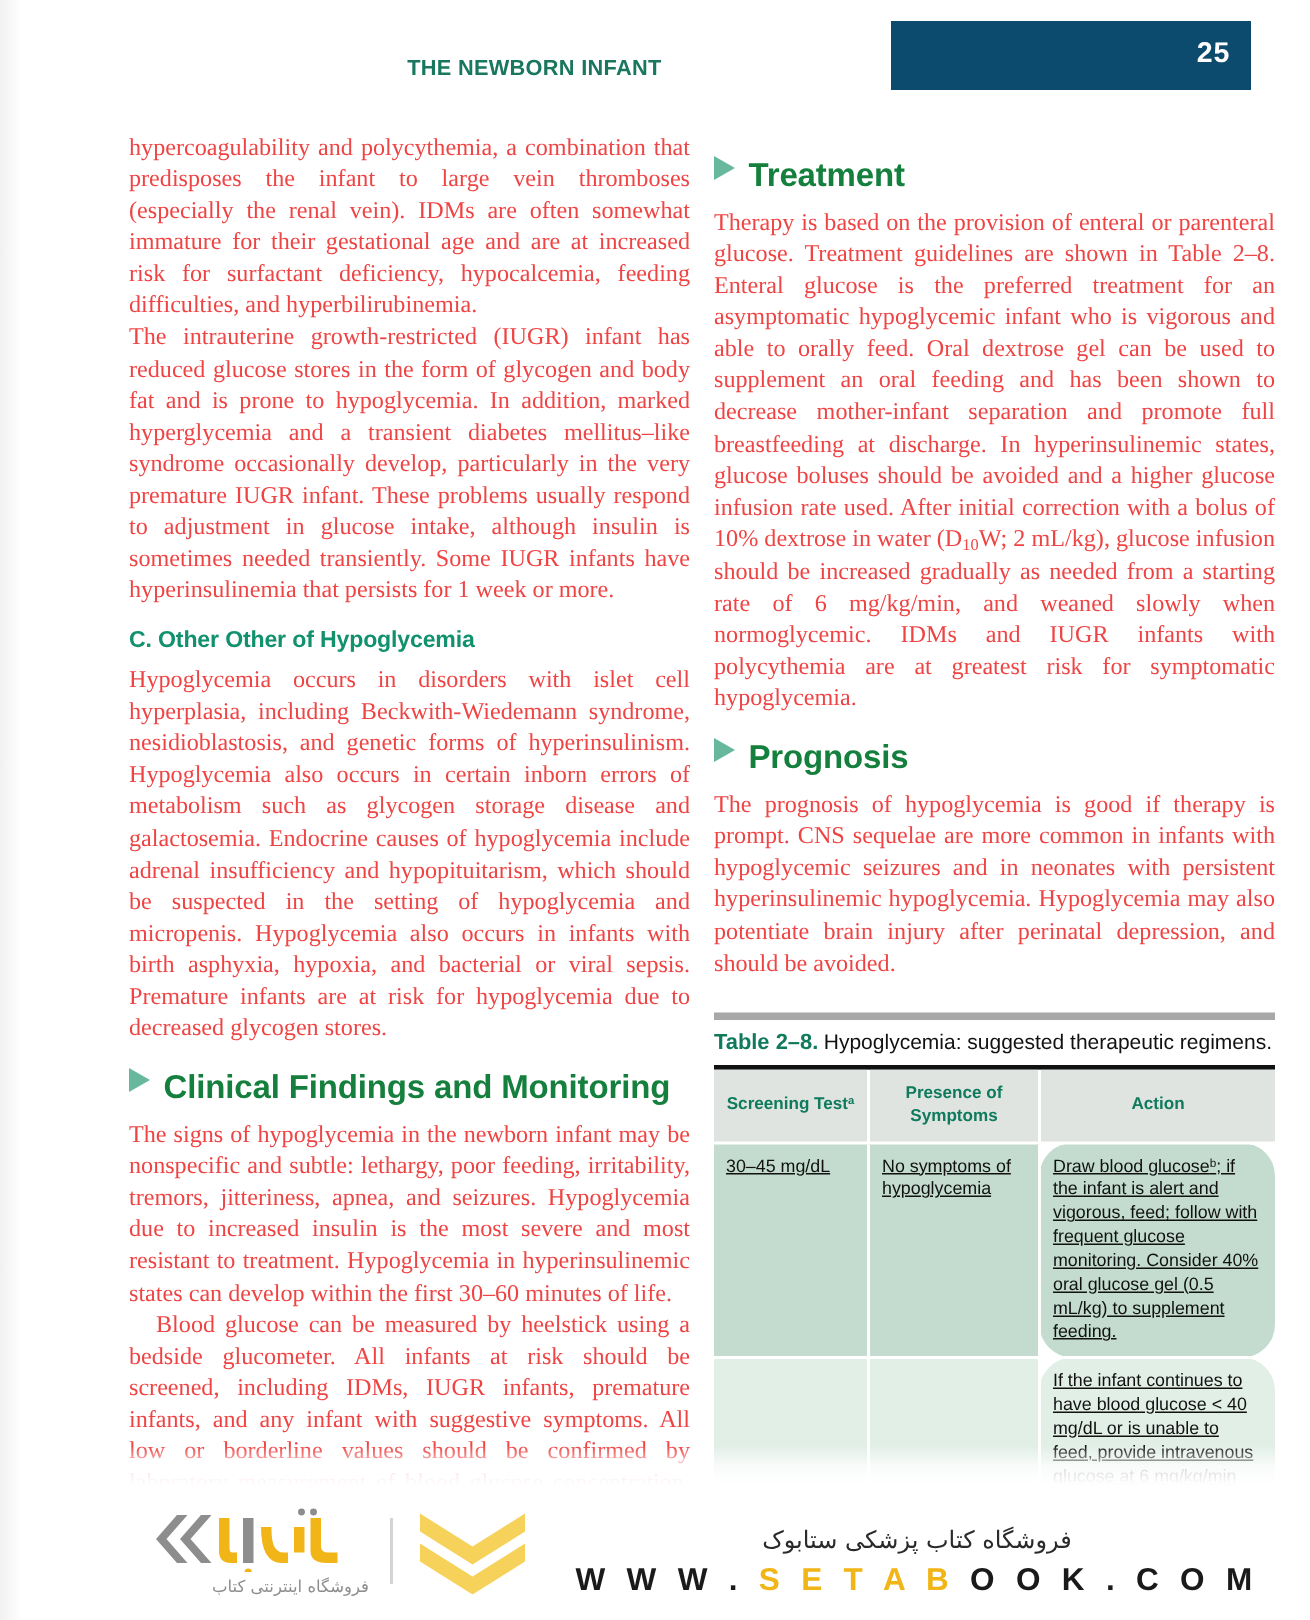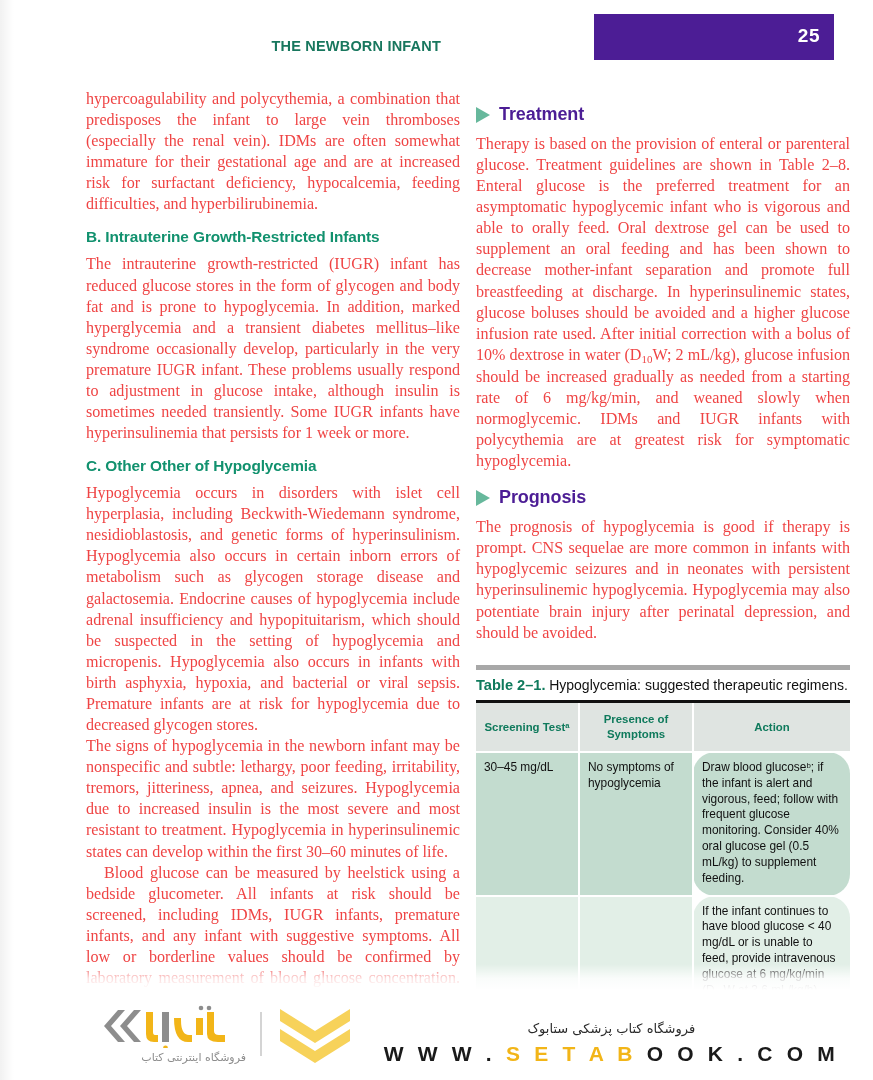--- a/index.html
+++ b/index.html
@@ -34,21 +34,21 @@
     letter-spacing: 0.2px;
     color: #18775e;
     white-space: nowrap;
   }
   .header-green-bar {
     position: absolute;
     left: 594px;
     top: 0;
     width: 240px;
     height: 46px;
-    background: #4c1d95;
+    background: #0c4a6e;
   }
   .header-page-number {
     position: absolute;
     right: 14px;
     top: 11px;
     font-family: "Liberation Sans", sans-serif;
     font-weight: bold;
     font-size: 19px;
     color: #ffffff;
     letter-spacing: 0.5px;
@@ -81,24 +81,23 @@
     font-weight: bold;
     font-size: 15.4px;
     color: #11916e;
     letter-spacing: -0.1px;
   }
 
   h3.tri-head {
     margin: 16px 0 8px 0;
     font-family: "Liberation Sans", sans-serif;
     font-weight: bold;
-    font-size: 18px;
-    color: #4c1d95;
+    font-size: 22px;
+    color: #15803d;
     display: flex;
-    align-items: center;
     gap: 9px;
     letter-spacing: -0.1px;
   }
   .tri {
     display: inline-block;
     width: 0; height: 0;
     border-top: 8px solid transparent;
     border-bottom: 8px solid transparent;
     border-left: 14px solid #67b89c;
     flex: 0 0 auto;
@@ -149,20 +148,21 @@
   table.reg th:last-child { border-right: none; }
   table.reg td {
     background: #c3dccf;
     color: #111;
     font-size: 11.9px;
     vertical-align: top;
     padding: 7px 8px 8px 8px;
     border-right: 2px solid #ffffff;
     border-top: 2px solid #ffffff;
     line-height: 1.33;
+    text-decoration: underline;
   }
   table.reg td:last-child { border-right: none; border-radius: 22px; }
   table.reg tr.alt td { background: #e2efe7; }
   .c1 { width: 86px; }
   .c2 { width: 96px; }
   .c3 { width: auto; }
 
   
   .footer-band {
     position: absolute;
@@ -210,21 +210,21 @@
   .chev-logo { display: block; }
 
   .site-wrap {
     position: absolute;
     right: 34px;
     bottom: 14px;
     text-align: center;
   }
   .site-fa {
     font-family: "DejaVu Sans", sans-serif;
-    font-size: 13px;
+    font-size: 16px;
     color: #2a2a2a;
     direction: rtl;
     margin-bottom: 6px;
   }
   .site-url {
     font-family: "Liberation Sans", sans-serif;
     font-size: 21px;
     font-weight: bold;
     letter-spacing: 4.2px;
     color: #1a1a1a;
@@ -248,28 +248,31 @@
   <div class="header-green-bar">
 
     <div class="header-page-number">25</div>
   </div>
 </div>
 
 <div class="col col-left">
 
   <p class="body-text">hypercoagulability and polycythemia, a combination that predisposes the infant to large vein thromboses (especially the renal vein). IDMs are often somewhat immature for their gestational age and are at increased risk for surfactant deficiency, hypocalcemia, feeding difficulties, and hyperbilirubinemia.</p>
 
-  <h3 class="sub-head">B. Intrauterine Growth-Restricted Infants</h3>
 
   <p class="body-text">The intrauterine growth-restricted (IUGR) infant has reduced glucose stores in the form of glycogen and body fat and is prone to hypoglycemia. In addition, marked hyperglycemia and a transient diabetes mellitus–like syndrome occasionally develop, particularly in the very premature IUGR infant. These problems usually respond to adjustment in glucose intake, although insulin is sometimes needed transiently. Some IUGR infants have hyperinsulinemia that persists for 1 week or more.</p>
 
   <h3 class="sub-head">C. Other Other of Hypoglycemia</h3>
 
   <p class="body-text">Hypoglycemia occurs in disorders with islet cell hyperplasia, including Beckwith-Wiedemann syndrome, nesidioblastosis, and genetic forms of hyperinsulinism. Hypoglycemia also occurs in certain inborn errors of metabolism such as glycogen storage disease and galactosemia. Endocrine causes of hypoglycemia include adrenal insufficiency and hypopituitarism, which should be suspected in the setting of hypoglycemia and micropenis. Hypoglycemia also occurs in infants with birth asphyxia, hypoxia, and bacterial or viral sepsis. Premature infants are at risk for hypoglycemia due to decreased glycogen stores.</p>
 
+  <h3 class="tri-head">
+    <span class="tri"></span>
+    <span>Clinical Findings and Monitoring</span>
+  </h3>
 
   <p class="body-text">The signs of hypoglycemia in the newborn infant may be nonspecific and subtle: lethargy, poor feeding, irritability, tremors, jitteriness, apnea, and seizures. Hypoglycemia due to increased insulin is the most severe and most resistant to treatment. Hypoglycemia in hyperinsulinemic states can develop within the first 30–60 minutes of life.</p>
   <p class="body-text indent">Blood glucose can be measured by heelstick using a bedside glucometer. All infants at risk should be screened, including IDMs, IUGR infants, premature infants, and any infant with suggestive symptoms. All low or borderline values should be confirmed by laboratory measurement of blood glucose concentration. It is important to continue surveillance of glucose concentration until the baby has been on full enteral feedings without intravenous supplementation for 24 hours, with a target of greater than 45 mg/dL before feeding. Relapse of hypoglycemia thereafter is unlikely.</p>
 
 </div>
 
 <div class="col col-right">
 
   <h3 class="tri-head">
     <span class="tri"></span>
@@ -281,21 +284,21 @@
   <h3 class="tri-head">
     <span class="tri"></span>
     <span>Prognosis</span>
   </h3>
 
   <p class="body-text">The prognosis of hypoglycemia is good if therapy is prompt. CNS sequelae are more common in infants with hypoglycemic seizures and in neonates with persistent hyperinsulinemic hypoglycemia. Hypoglycemia may also potentiate brain injury after perinatal depression, and should be avoided.</p>
 
   <div class="table-block">
     <div class="table-rule-top"></div>
     <div class="table-caption">
-      <span class="tnum">Table 2–1.</span>
+      <span class="tnum">Table 2–8.</span>
       <span class="ttext">Hypoglycemia: suggested therapeutic regimens.</span>
     </div>
 
     <table class="reg">
       <thead>
         <tr>
           <th class="c1"><span>Screening Test</span><sup>a</sup></th>
           <th class="c2">Presence of Symptoms</th>
           <th class="c3">Action</th>
         </tr>

